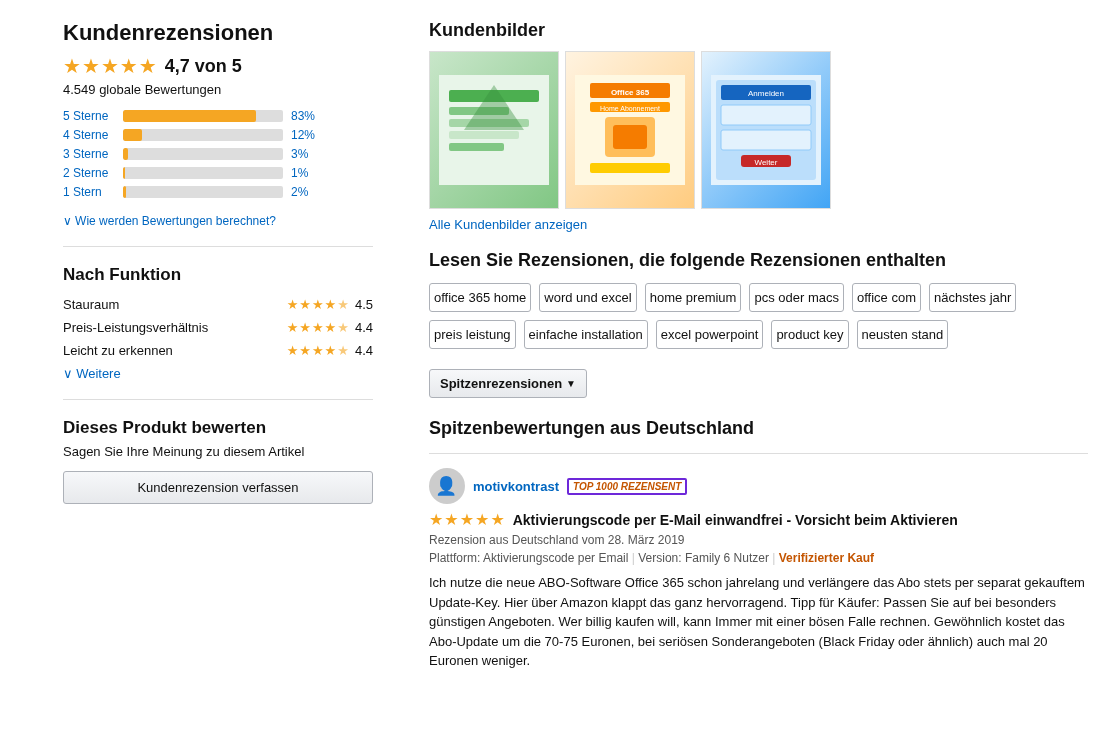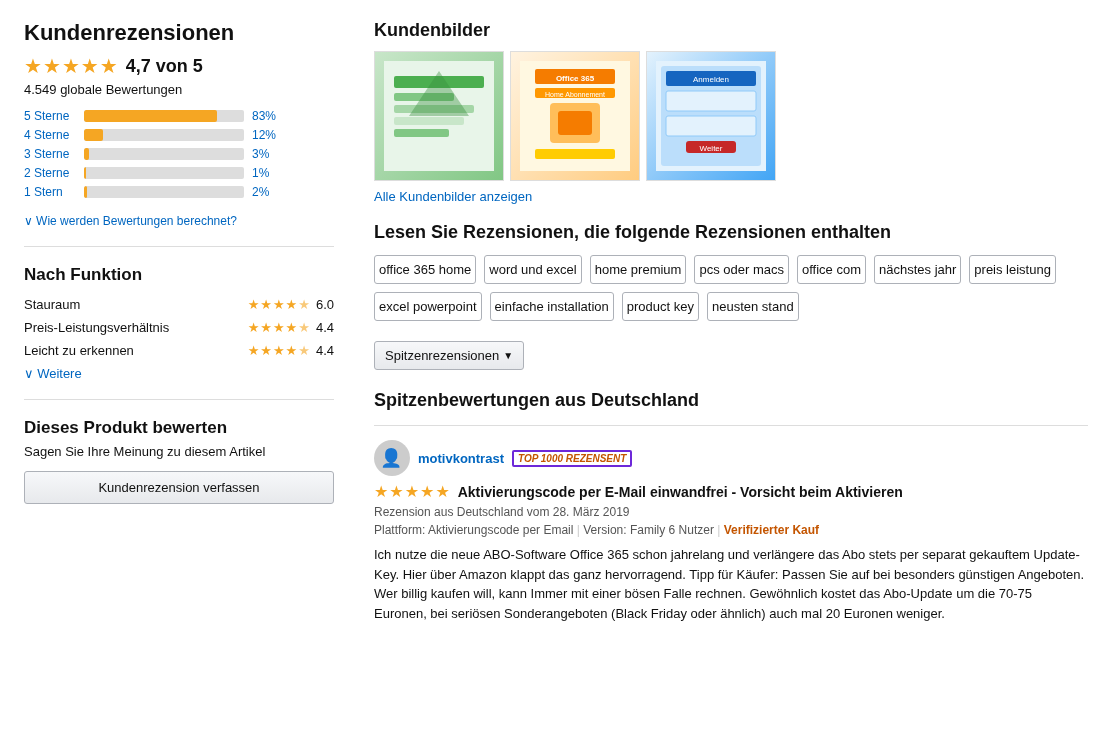--- a/index.html
+++ b/index.html
@@ -7,21 +7,22 @@
       font-family: Arial, sans-serif;
       font-size: 13px;
       color: #111;
       background: #fff;
       width: 1112px;
       min-height: 748px;
       padding: 20px 24px;
     }
     .layout {
       display: flex;
-      gap: 40px;
+      gap: 56px;
+      margin-left: 39px;
     }
     .left-col {
       width: 310px;
       flex-shrink: 0;
     }
     .right-col {
       flex: 1;
     }
     
     .section-title {
@@ -168,21 +169,21 @@
       font-weight: bold;
       margin-bottom: 10px;
     }
     .bilder-row {
       display: flex;
       gap: 6px;
       margin-bottom: 8px;
     }
     .bild-thumb {
       width: 130px;
-      height: 130px;
+      height: 158px;
       background: #e8e8e8;
       border: 1px solid #ddd;
       overflow: hidden;
       display: flex;
       align-items: center;
       justify-content: center;
       font-size: 10px;
       color: #888;
     }
     
@@ -225,20 +226,21 @@
       font-size: 13px;
       cursor: pointer;
       background: #fff;
       color: #111;
     }
     .filter-row {
       display: flex;
       align-items: center;
       gap: 10px;
       margin-bottom: 20px;
+      font-weight: bold;
     }
     .select-box {
       display: flex;
       align-items: center;
       gap: 4px;
       padding: 6px 10px;
       border: 1px solid #adb1b8;
       border-radius: 3px;
       font-size: 13px;
       cursor: pointer;
@@ -398,21 +400,21 @@
     <div class="funktion-row">
     <span class="funktion-label">Stauraum</span>
     <div class="funktion-stars-score">
       <div class="mini-stars">
               <span class="mini-star">★</span>
               <span class="mini-star">★</span>
               <span class="mini-star">★</span>
               <span class="mini-star">★</span>
               <span class="mini-star" style="opacity:0.6;">★</span>
             </div>
-      <span class="funktion-score">6.0</span>
+      <span class="funktion-score">4.5</span>
     </div>
   </div>
         <div class="funktion-row">
     <span class="funktion-label">Preis-Leistungsverhältnis</span>
     <div class="funktion-stars-score">
       <div class="mini-stars">
               <span class="mini-star">★</span>
               <span class="mini-star">★</span>
               <span class="mini-star">★</span>
               <span class="mini-star">★</span>
@@ -492,22 +494,22 @@
     
     <div class="stichworte-grid">
 
     <span class="stichwort-tag">office 365 home</span>
         <span class="stichwort-tag">word und excel</span>
         <span class="stichwort-tag">home premium</span>
         <span class="stichwort-tag">pcs oder macs</span>
         <span class="stichwort-tag">office com</span>
         <span class="stichwort-tag">nächstes jahr</span>
         <span class="stichwort-tag">preis leistung</span>
+        <span class="stichwort-tag">einfache installation</span>
         <span class="stichwort-tag">excel powerpoint</span>
-        <span class="stichwort-tag">einfache installation</span>
         <span class="stichwort-tag">product key</span>
         <span class="stichwort-tag">neusten stand</span>
       </div>
     
     <div class="filter-row">
       <div class="select-box">
         <span>Spitzenrezensionen</span>
         <span style="font-size:10px;">▼</span>
       </div>
     </div>

